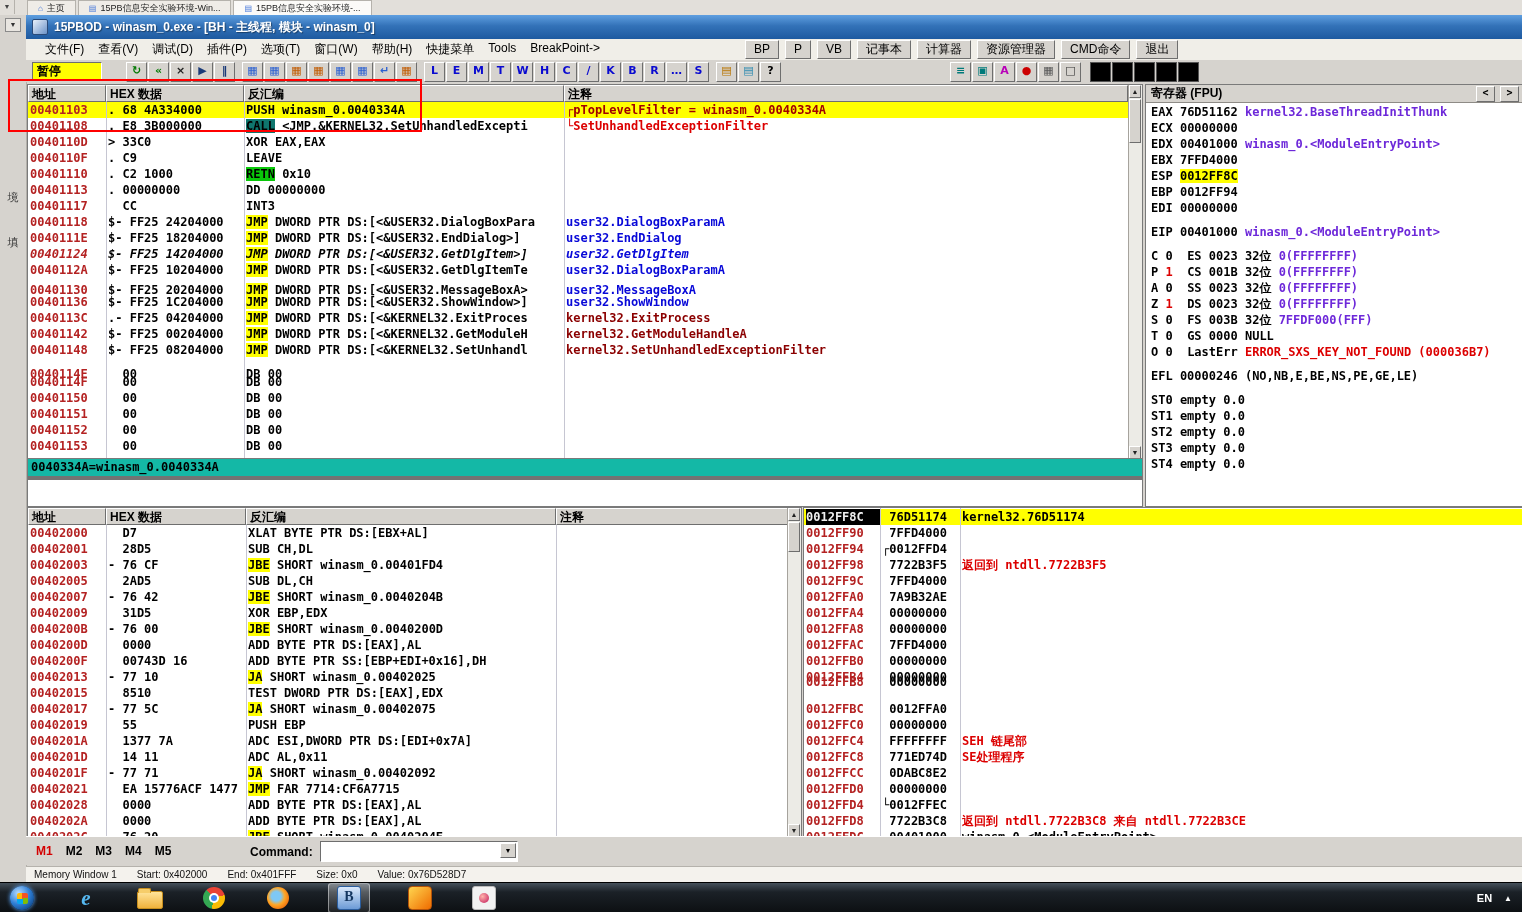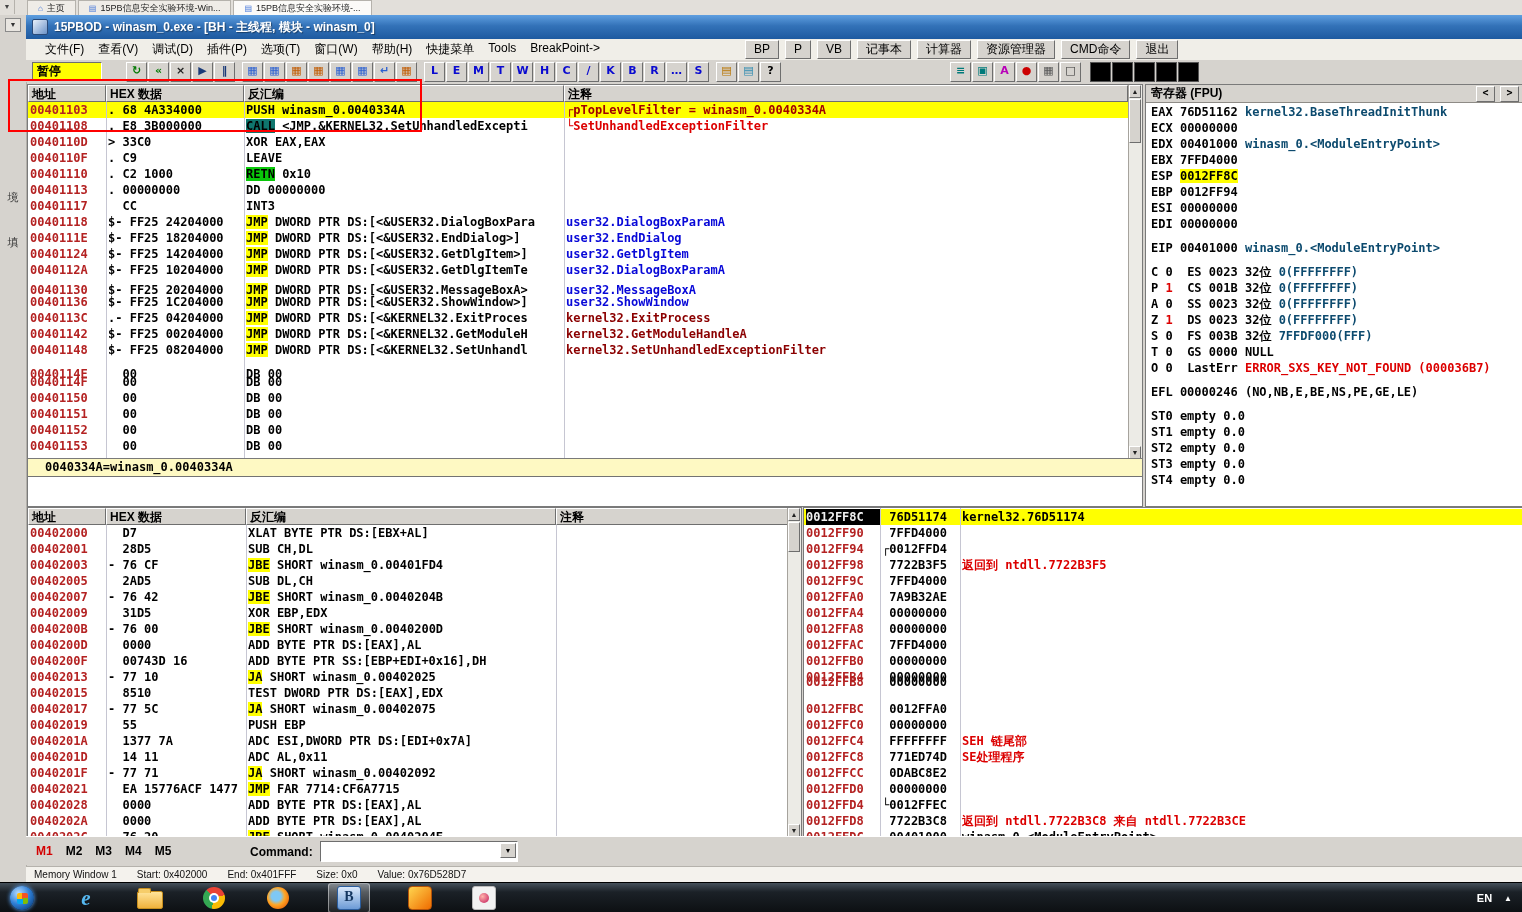--- a/index.html
+++ b/index.html
@@ -79,25 +79,25 @@
   .sthumb{position:absolute;left:0;width:12px;background:#d6d3ce;border:1px solid;border-color:#fff #6e6e6e #6e6e6e #fff;box-sizing:border-box}
   #disasm .sthumb{top:14px;height:44px}
   #dump .sthumb{top:14px;height:30px}
 
   .rhead{position:absolute;left:0;top:0;right:0;height:17px;background:#d6d3ce;border-bottom:1px solid #8e8b86;font:bold 12px/16px "Liberation Sans",sans-serif;padding-left:5px}
   #regNav{position:absolute;right:4px;top:1px;display:flex;gap:5px}
   .rnav{width:17px;height:14px;background:#d6d3ce;border:1px solid;border-color:#fff #6e6e6e #6e6e6e #fff;text-align:center;font:bold 10px/12px "DejaVu Sans Mono",monospace}
   #regRows{position:absolute;left:5px;top:19px;right:2px}
   .rline{height:16px}
   .rhalf{height:8px}
-  .teal{color:#0c4a6e}
+  .teal{color:#6d28d9}
   .redv{color:#dc0000}
   .ylbg{background:#ffff00}
 
-  .infoline{height:17px;background:#fef9c3;border-bottom:1px solid #737373;padding-left:17px}
+  .infoline{height:17px;background:#14b8a6;border-bottom:4px solid #737373;padding-left:3px}
 
   .cmdbar{position:absolute;left:26px;top:836px;width:1496px;height:28px;background:#d6d3ce;border-top:1px solid #fff}
   #mtabs{position:absolute;left:10px;top:7px;display:flex;gap:13px;font:bold 12px "Liberation Sans",sans-serif}
   .mtab.m1{color:#d40000}
   .cmdlabel{position:absolute;left:224px;top:8px;font:bold 12px "Liberation Sans",sans-serif}
   .cmdbox{position:absolute;left:294px;top:4px;width:196px;height:19px;background:#fff;border:1px solid;border-color:#6e6e6e #fff #fff #6e6e6e}
   .cmdarrow{position:absolute;right:1px;top:1px;width:16px;height:15px;background:#d6d3ce;border:1px solid;border-color:#fff #6e6e6e #6e6e6e #fff;font-size:7px;line-height:14px;text-align:center;box-sizing:border-box}
 
   .statusbar{position:absolute;left:26px;top:866px;width:1496px;height:16px;background:#f4f2ed;border-top:1px solid #b5b2ac;font-size:10px;line-height:15px;padding-left:8px;color:#111}
   .sseg{margin-right:20px}
@@ -234,21 +234,21 @@
           <span class="dc ch mono">$- FF25 24204000</span>
           <span class="dc cs mono"><span class="hlY">JMP</span><span> DWORD PTR DS:[&lt;&amp;USER32.DialogBoxPara</span></span>
           <span class="dc ccm mono cmtBlue">user32.DialogBoxParamA</span>
         </div>
         <div class="drow" style="top: 145px;">
           <span class="dc ca addr mono">0040111E</span>
           <span class="dc ch mono">$- FF25 18204000</span>
           <span class="dc cs mono"><span class="hlY">JMP</span><span> DWORD PTR DS:[&lt;&amp;USER32.EndDialog&gt;]</span></span>
           <span class="dc ccm mono cmtBlue">user32.EndDialog</span>
         </div>
-        <div class="drow" style="top: 161px;">
+        <div class="drow" style="top: 161px; font-style: italic;">
           <span class="dc ca addr mono">00401124</span>
           <span class="dc ch mono">$- FF25 14204000</span>
           <span class="dc cs mono"><span class="hlY">JMP</span><span> DWORD PTR DS:[&lt;&amp;USER32.GetDlgItem&gt;]</span></span>
           <span class="dc ccm mono cmtBlue">user32.GetDlgItem</span>
         </div>
         <div class="drow" style="top: 177px;">
           <span class="dc ca addr mono">0040112A</span>
           <span class="dc ch mono">$- FF25 10204000</span>
           <span class="dc cs mono"><span class="hlY">JMP</span><span> DWORD PTR DS:[&lt;&amp;USER32.GetDlgItemTe</span></span>
           <span class="dc ccm mono cmtBlue">user32.DialogBoxParamA</span>
@@ -339,21 +339,20 @@
           <span class="rnav">&gt;</span>
         </span>
     </div>
     <div id="regRows">
         <div class="rline mono"><span>EAX </span><span>76D51162</span><span class="teal"> kernel32.BaseThreadInitThunk</span></div>
         <div class="rline mono"><span>ECX </span><span>00000000</span></div>
         <div class="rline mono"><span>EDX </span><span>00401000</span><span class="teal"> winasm_0.&lt;ModuleEntryPoint&gt;</span></div>
         <div class="rline mono"><span>EBX </span><span>7FFD4000</span></div>
         <div class="rline mono"><span>ESP </span><span class="ylbg">0012FF8C</span></div>
         <div class="rline mono"><span>EBP </span><span>0012FF94</span></div>
-        <div class="rline mono"><span>ESI </span><span>00000000</span></div>
         <div class="rline mono"><span>EDI </span><span>00000000</span></div>
         <div class="rhalf"></div>
         <div class="rline mono"><span>EIP </span><span>00401000</span><span class="teal"> winasm_0.&lt;ModuleEntryPoint&gt;</span></div>
         <div class="rhalf"></div>
         <div class="rline mono"><span>C </span><span>0</span><span>  ES 0023 </span><span>32位 </span><span class="teal">0(FFFFFFFF)</span></div>
         <div class="rline mono"><span>P </span><span class="redv">1</span><span>  CS 001B </span><span>32位 </span><span class="teal">0(FFFFFFFF)</span></div>
         <div class="rline mono"><span>A </span><span>0</span><span>  SS 0023 </span><span>32位 </span><span class="teal">0(FFFFFFFF)</span></div>
         <div class="rline mono"><span>Z </span><span class="redv">1</span><span>  DS 0023 </span><span>32位 </span><span class="teal">0(FFFFFFFF)</span></div>
         <div class="rline mono"><span>S </span><span>0</span><span>  FS 003B </span><span>32位 </span><span class="teal">7FFDF000(FFF)</span></div>
         <div class="rline mono"><span>T </span><span>0</span><span>  GS 0000 </span><span>NULL</span></div>

